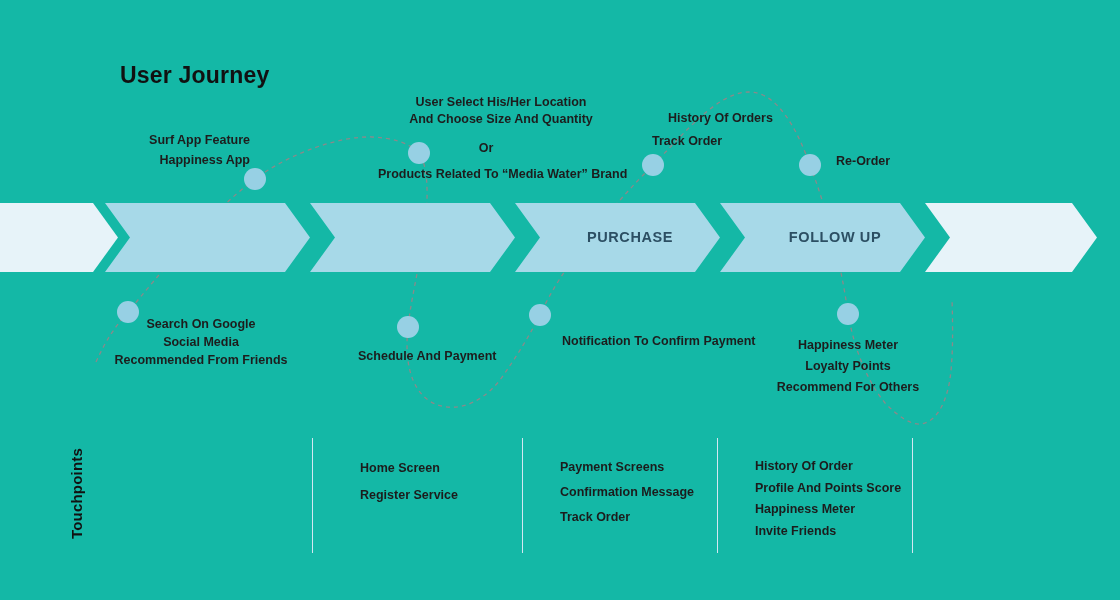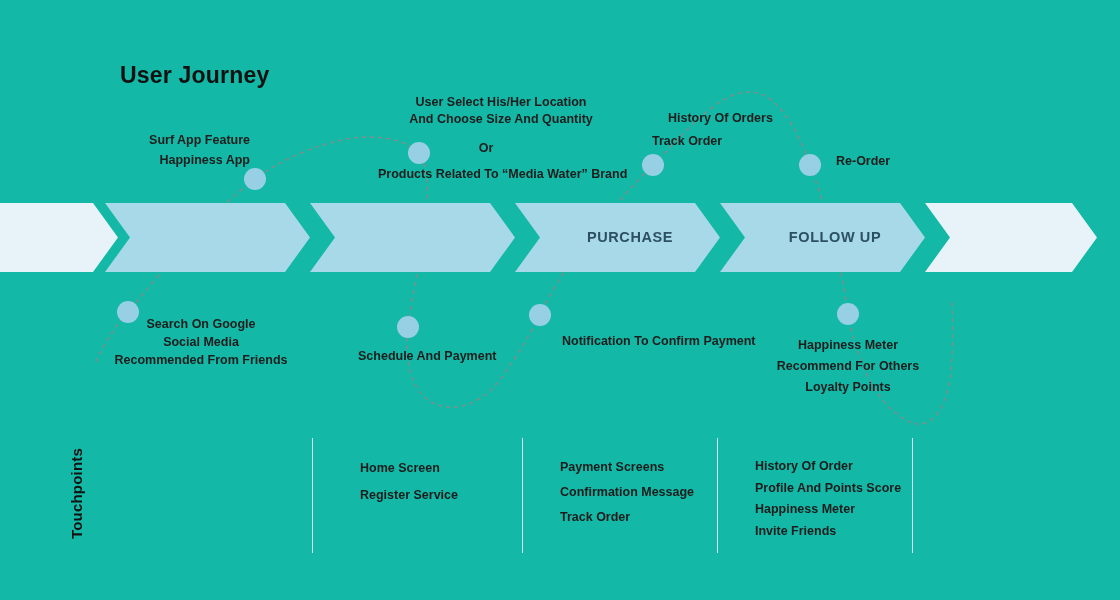--- a/index.html
+++ b/index.html
@@ -102,22 +102,22 @@
     <div>Search On Google</div>
     <div>Social Media</div>
     <div>Recommended From Friends</div>
   </div>
 
   <div class="abs ann" style="left:358px;top:347px;">Schedule And Payment</div>
   <div class="abs ann" style="left:562px;top:296px;margin-top:36px;">Notification To Confirm Payment</div>
 
   <div class="abs ann center lh21" style="left:728px;top:335px;width:240px;">
     <div>Happiness Meter</div>
+    <div>Loyalty Points</div>
     <div>Recommend For Others</div>
-    <div>Loyalty Points</div>
   </div>
 
   <div class="abs tp-label" style="left:26px;top:485px;">Touchpoints</div>
 
   <div class="abs divider" style="left:312px;top:438px;"></div>
   <div class="abs divider" style="left:522px;top:438px;"></div>
   <div class="abs divider" style="left:717px;top:438px;"></div>
   <div class="abs divider" style="left:912px;top:438px;"></div>
 
 

